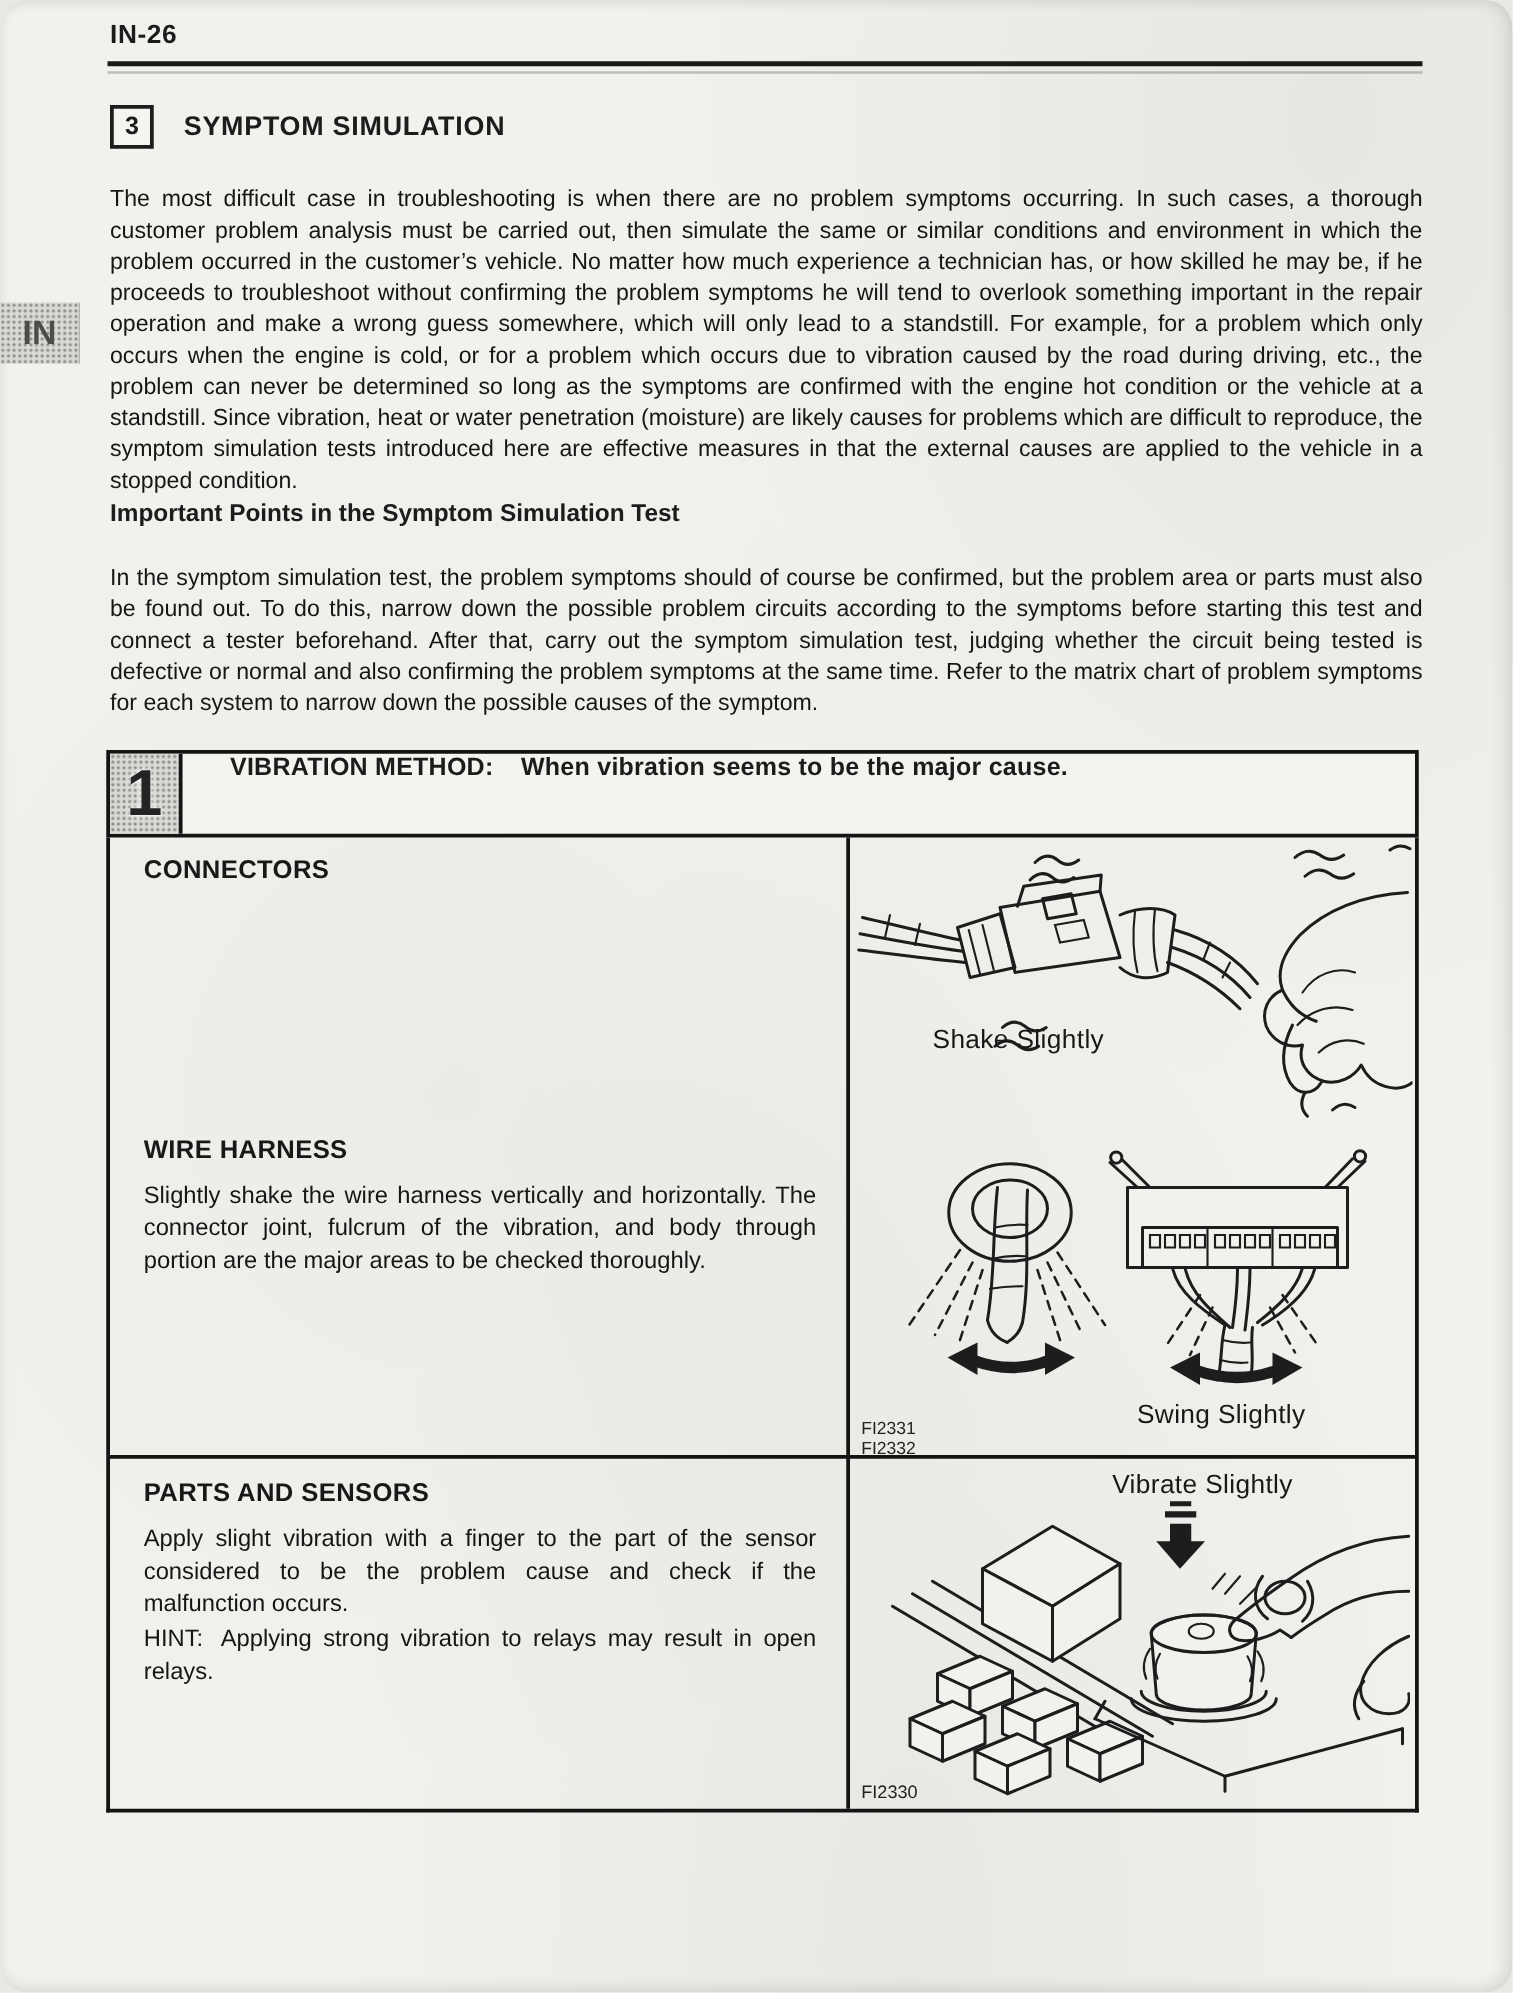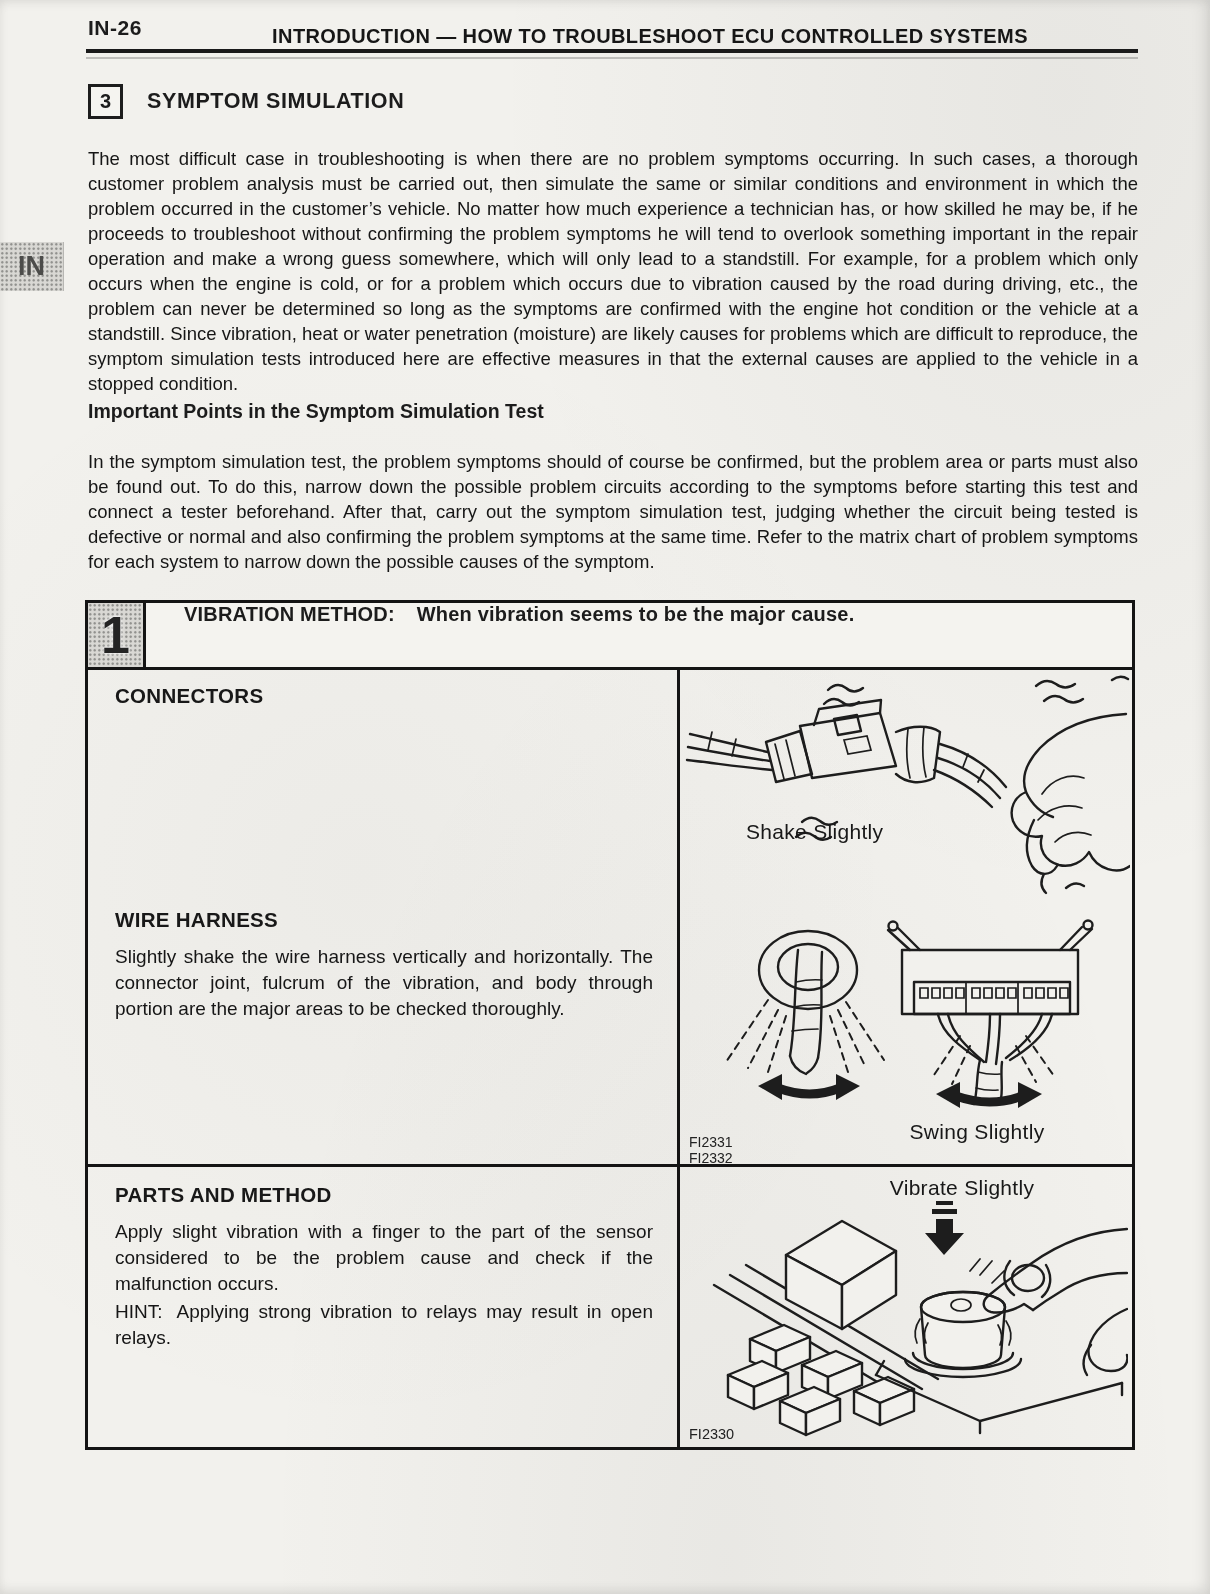--- a/index.html
+++ b/index.html
@@ -10,20 +10,21 @@
     background:#e9e8e4;
   }
   .page{
     position:relative;width:1210px;height:1594px;overflow:hidden;
     background:
       radial-gradient(ellipse at 88% 6%, rgba(60,60,58,0.06), transparent 38%),
       radial-gradient(ellipse at 30% 55%, rgba(90,90,85,0.04), transparent 45%),
       radial-gradient(ellipse at 60% 98%, rgba(60,60,58,0.05), transparent 45%),
       #f2f1ed;
     box-shadow: inset -7px 0 14px rgba(0,0,0,0.07), inset 0 -5px 12px rgba(0,0,0,0.05), inset 0 4px 8px rgba(0,0,0,0.03);
+    border-radius: 22px;
   }
   .halftone{
     background-color:#d9d8d4;
     background-image:radial-gradient(circle,#8d8d8a 1.05px, transparent 1.35px);
     background-size:4.5px 4.5px;
   }
   
   .pagenum{position:absolute;left:88px;top:16px;font-size:21px;font-weight:bold;letter-spacing:.5px;}
   .header-title{
     position:absolute;left:160px;top:25px;width:980px;text-align:center;
@@ -99,21 +100,20 @@
   svg .solid{fill:#1d1d1d;stroke:none;}
   svg .face{fill:#f2f1ed;stroke:#1d1d1d;stroke-width:2.4;stroke-linejoin:round;}
   svg .arrowbar{fill:none;stroke:#1d1d1d;stroke-width:9;stroke-linecap:butt;}
 </style>
 </head>
 <body>
 
 <div class="page">
 
   <div class="pagenum">IN-26</div>
-  <div class="header-title">INTRODUCTION — HOW TO TROUBLESHOOT ECU CONTROLLED SYSTEMS</div>
   <div class="header-rule"></div>
   <div class="header-rule2"></div>
 
   <div class="side-tab halftone">IN</div>
 
   <div class="sec-head">
     <div class="sec-numbox">3</div>
     <div class="sec-title">SYMPTOM SIMULATION</div>
   </div>
 
@@ -234,21 +234,21 @@
           <polygon class="solid" points="362,190 338,178 338,204"></polygon>
         </svg>
         <div class="fig-label lbl-swing">Swing Slightly</div>
         <div class="fig-codes">
           <div>FI2331</div>
           <div>FI2332</div>
         </div>
       </div>
 
       <div class="cell cell-bl">
-        <h3 class="h-parts">PARTS AND METHOD</h3>
+        <h3 class="h-parts">PARTS AND SENSORS</h3>
         <p class="ctext p-parts">Apply slight vibration with a finger to the part of the sensor considered to be the problem cause and check if the malfunction occurs.</p>
         <p class="ctext p-hint">
           <span class="hint-label">HINT:</span><span>Applying strong vibration to relays may result in open relays.</span>
         </p>
       </div>
 
       <div class="cell">
         <svg style="left:0;top:0" width="448" height="277" viewBox="0 0 448 277">
           <defs>
             <g id="mcube">

